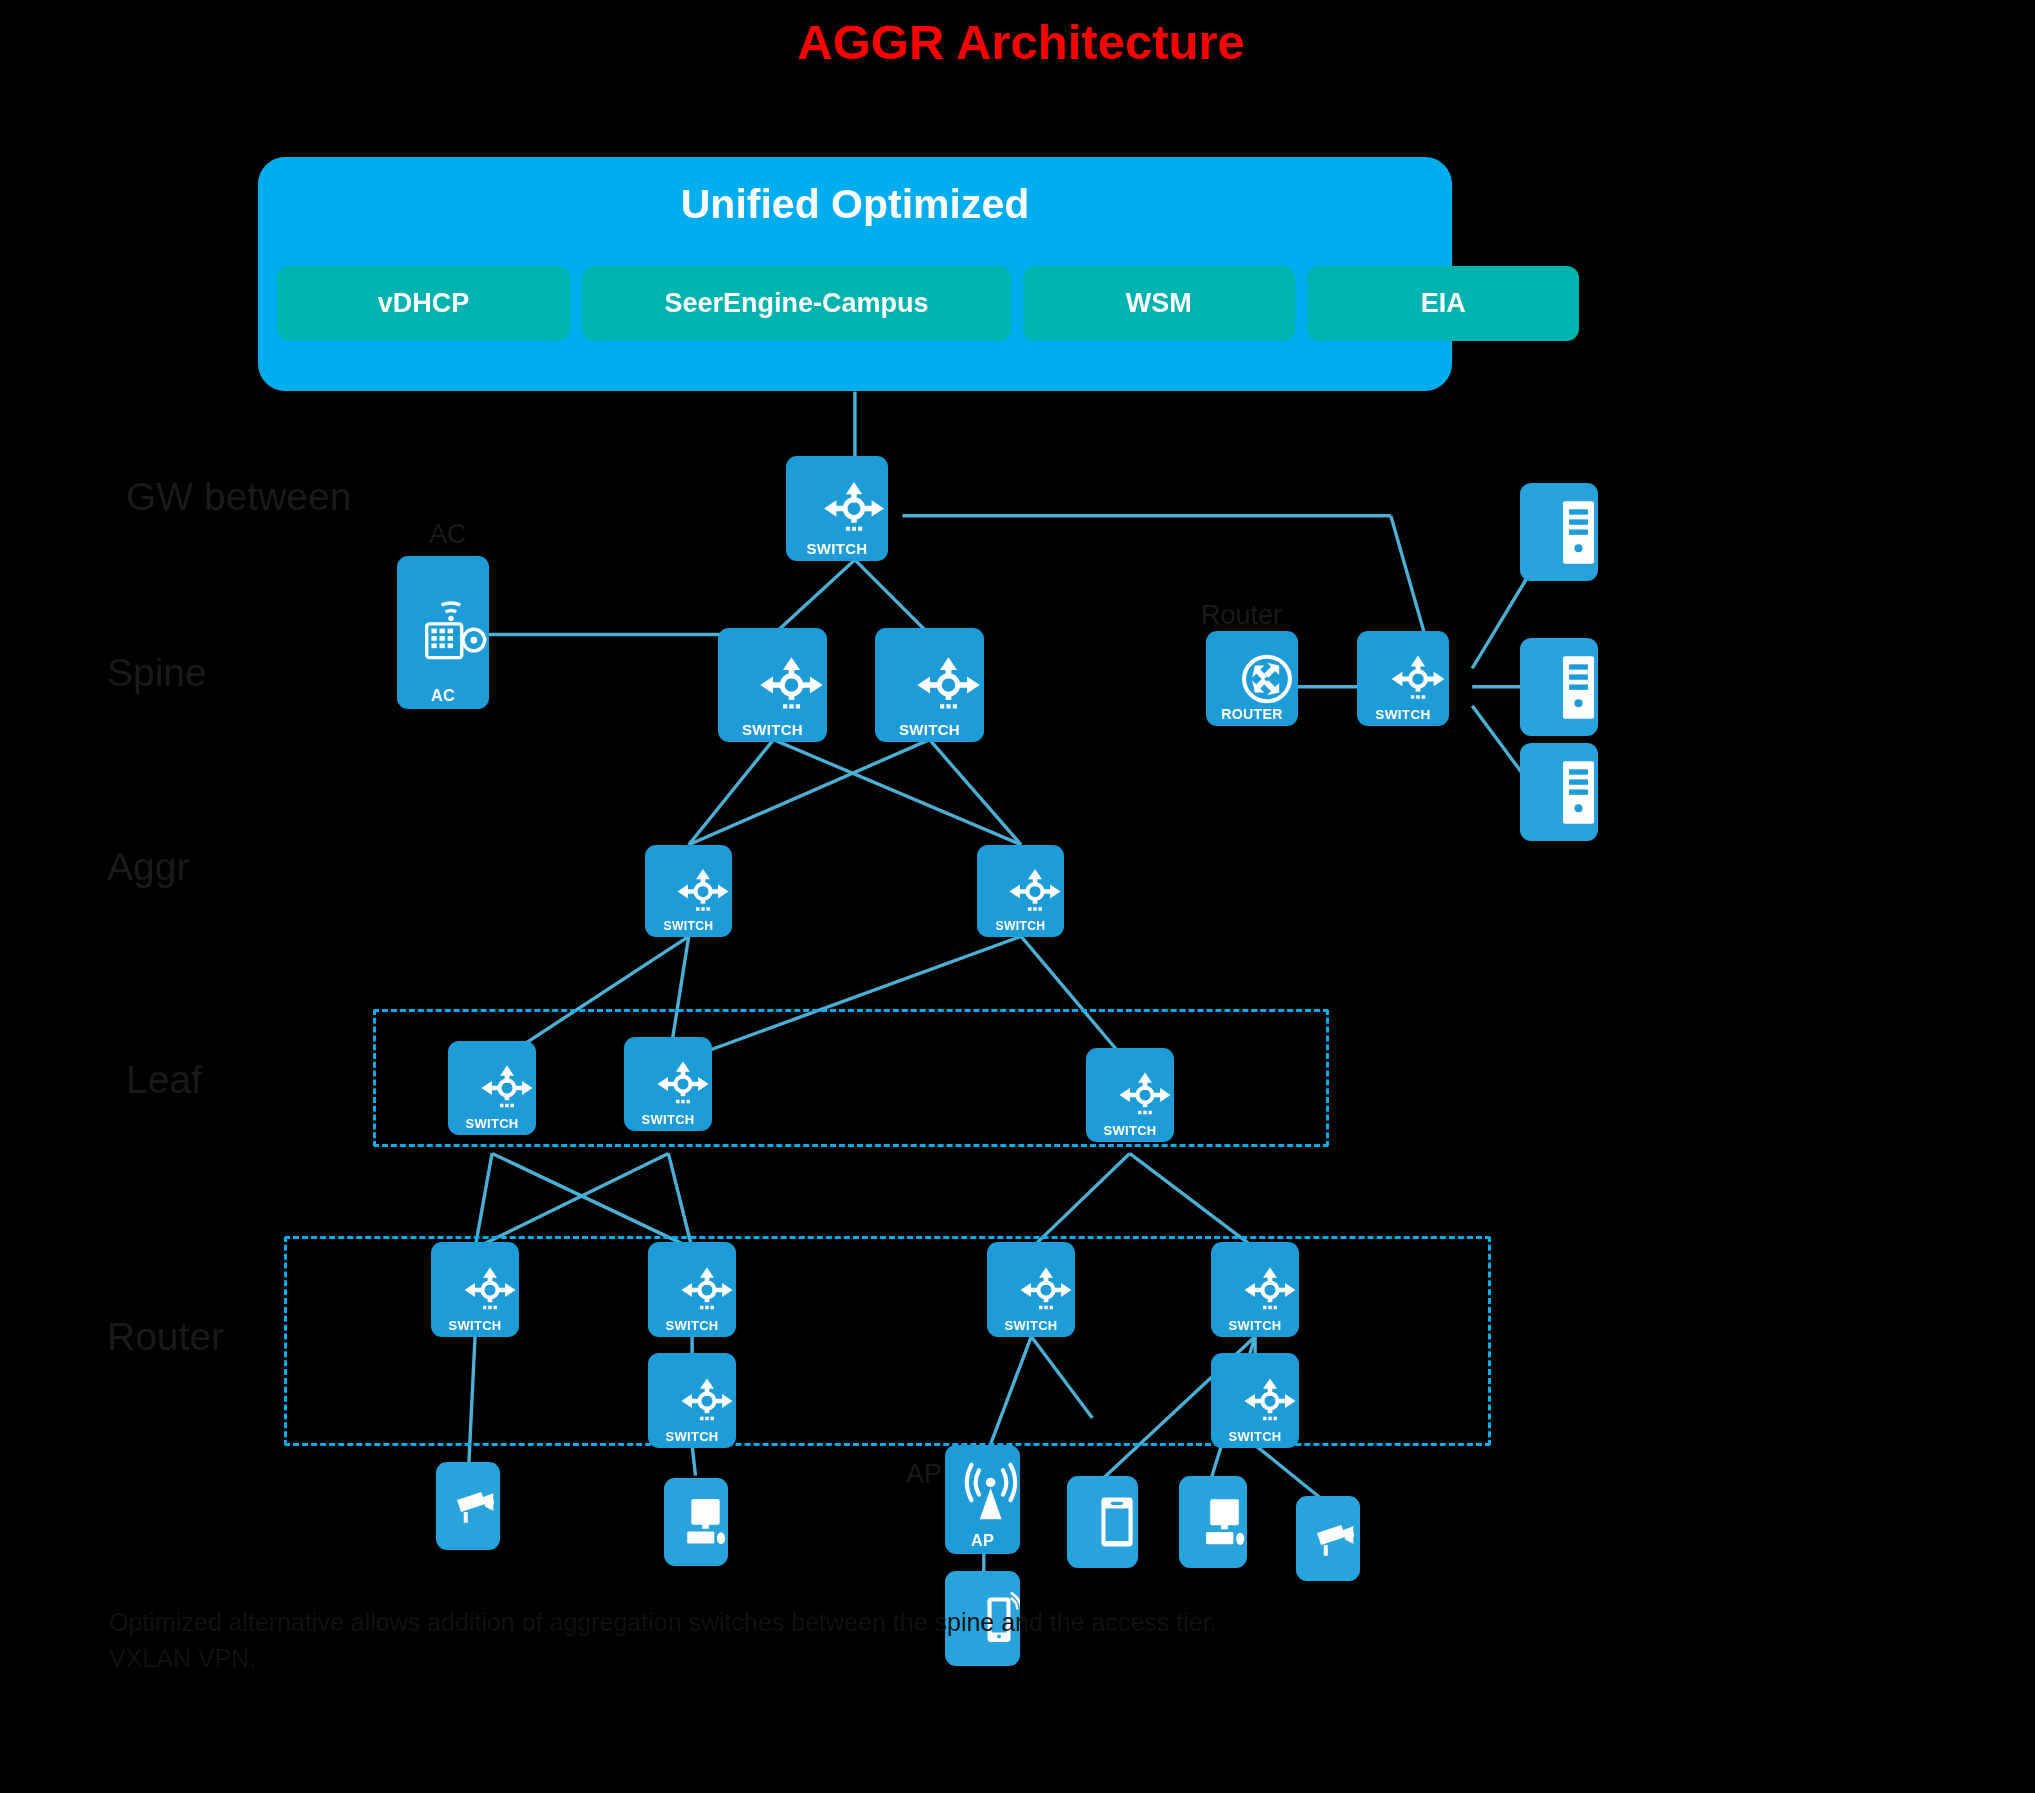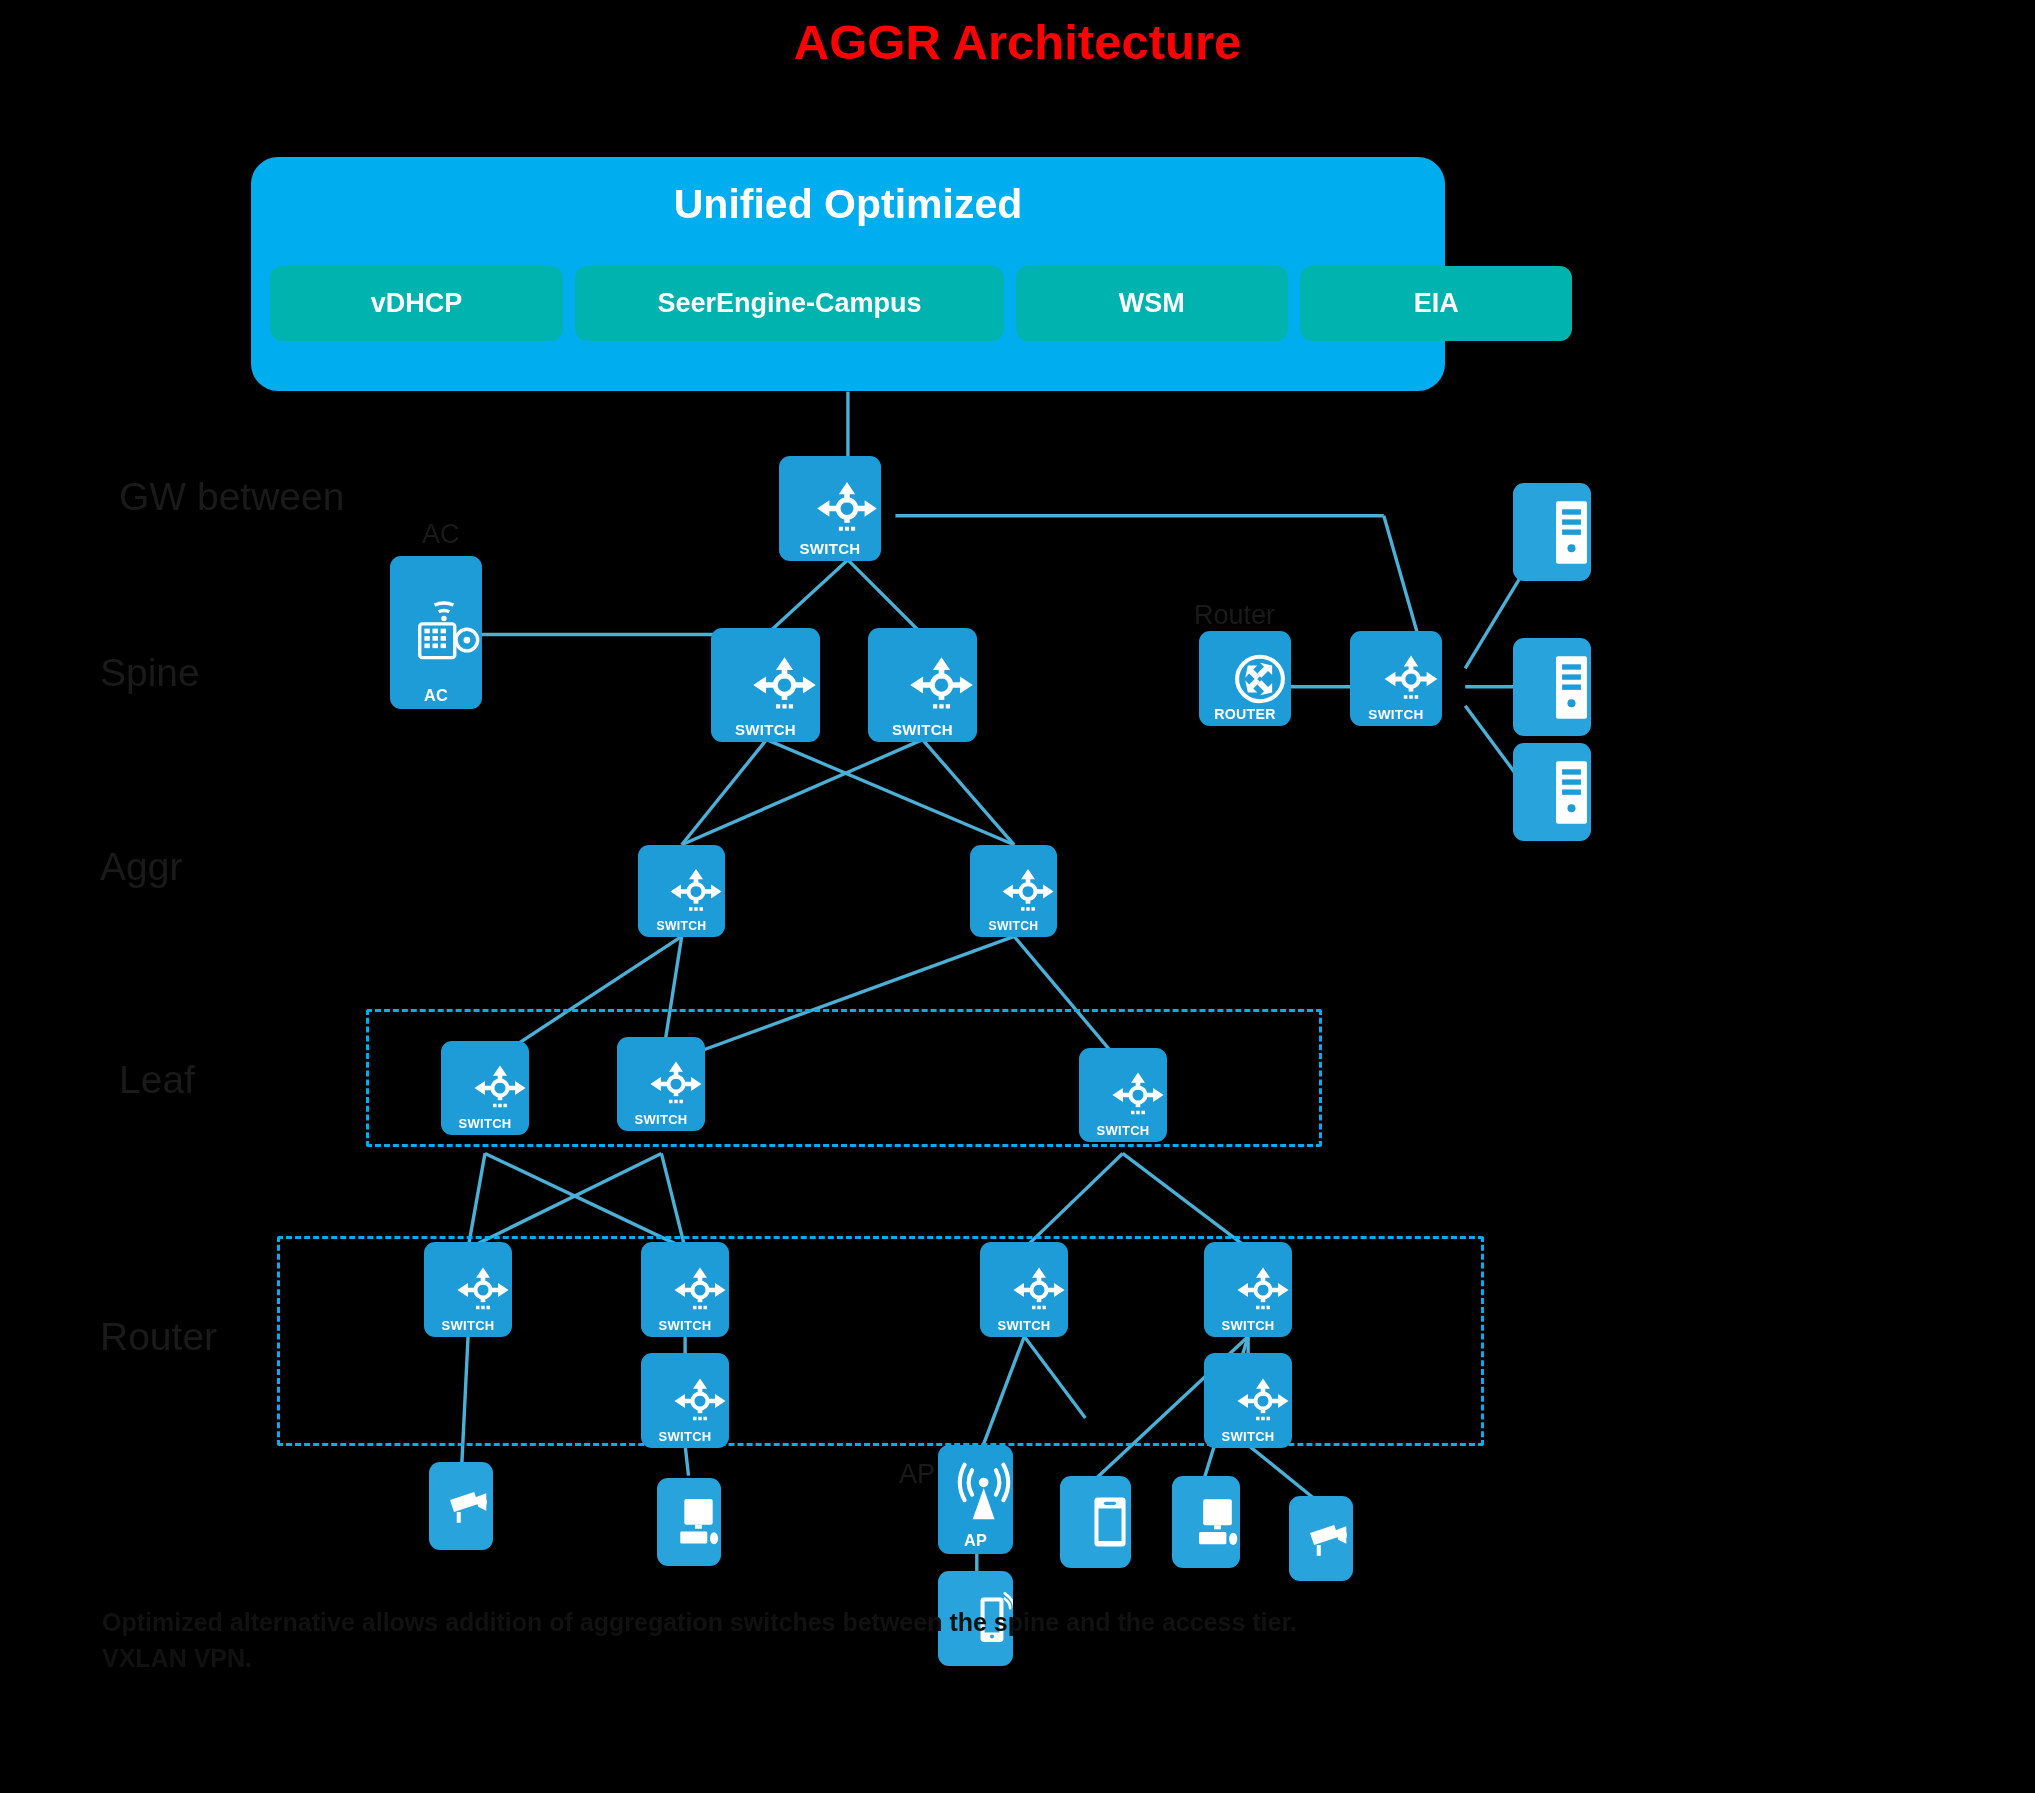--- a/index.html
+++ b/index.html
@@ -1,21 +1,21 @@
 <!DOCTYPE html>
 <html style="font-size:11px"><head>
 <meta charset="utf-8">
 <style>
   html,body{margin:0;padding:0;background:#000;}
   body{
     width:2035px;height:1794px;position:relative;overflow:hidden;
     font-family:"Liberation Sans", sans-serif;
     color:#000;
   }
-  #stage{position:absolute;inset:0;}
+  #stage{position:absolute;inset:0;margin-left:7px;}
 
   
   .title{
     position:absolute;left:0;right:0;top:13.6px;text-align:center;
     font-size:49px;font-weight:700;color:#ff0000;letter-spacing:0px;
   }
 
   
   .platform{
     position:absolute;left:251px;top:157px;width:1194px;height:234px;
@@ -68,21 +68,21 @@
   
   .dashbox{
     position:absolute;border:3.4px dashed #00AEEF;border-radius:2.7px;
   }
 
   
   .footnotes{
     position:absolute;left:102px;top:1605px;width:1872px;
     font-size:25px;line-height:1.38;color:#111;
   }
-  .footnotes p{margin:0 0 1.4px 0;font-weight:bold;}
+  .footnotes p{margin:0 0 1.4px 0;}
 </style>
 </head>
 <body>
 
 <div id="stage">
 
   <div class="title">AGGR Architecture</div>
 
   <div class="platform">
     <div class="platform-title">Unified Optimized</div>

